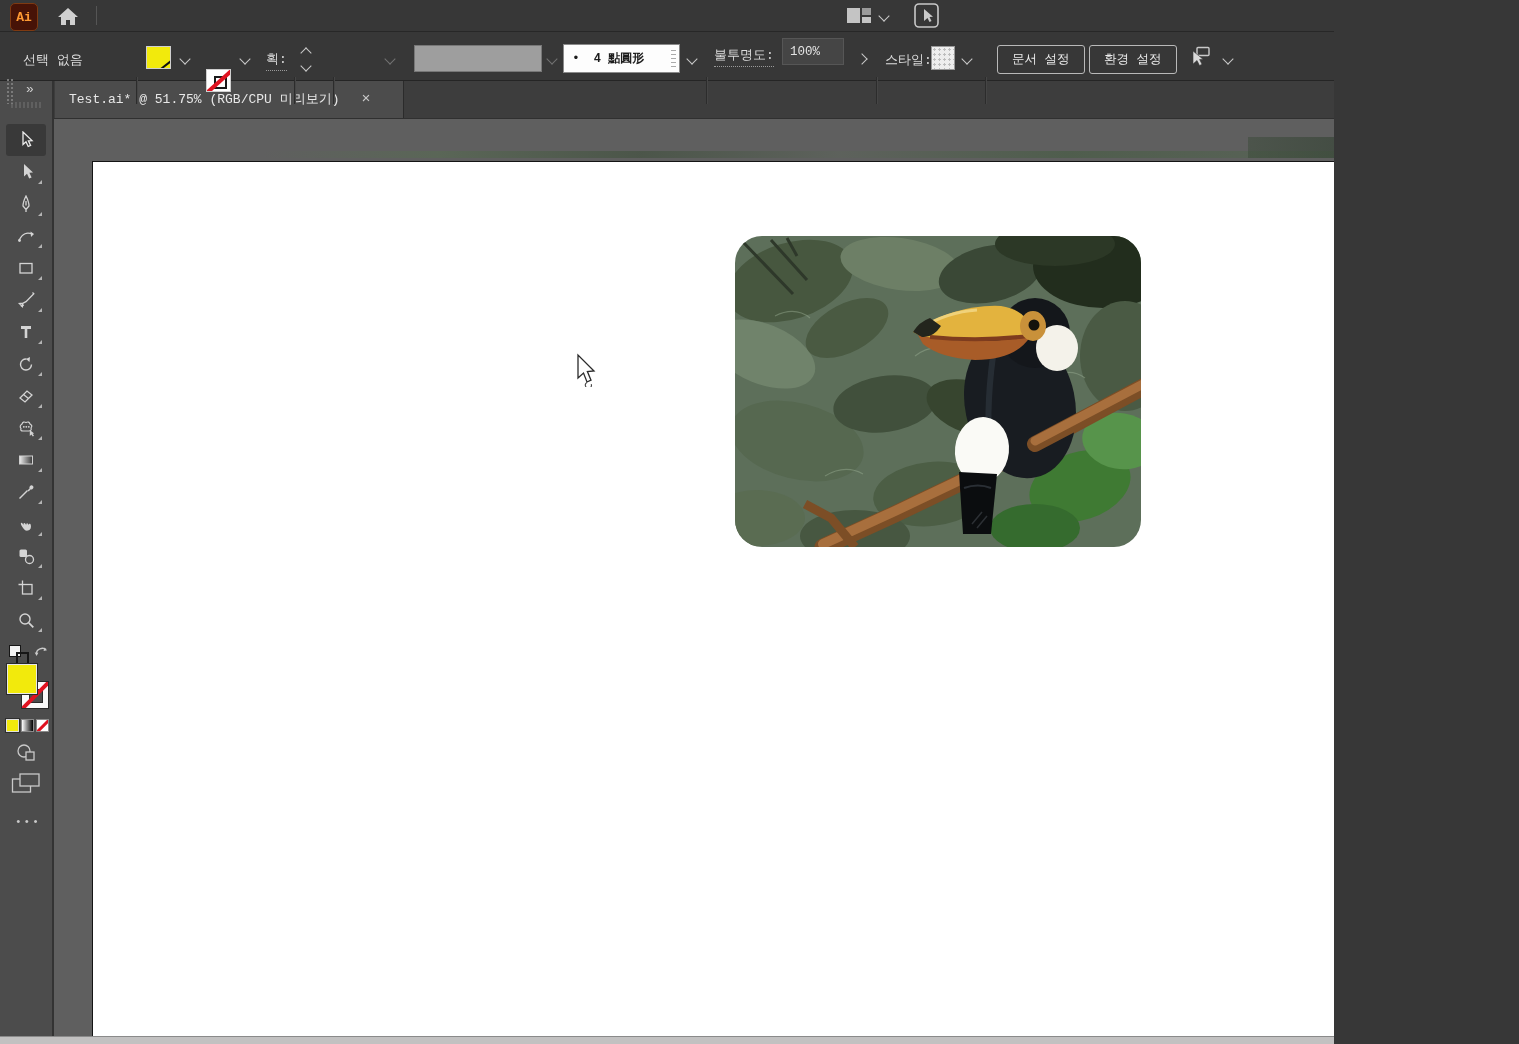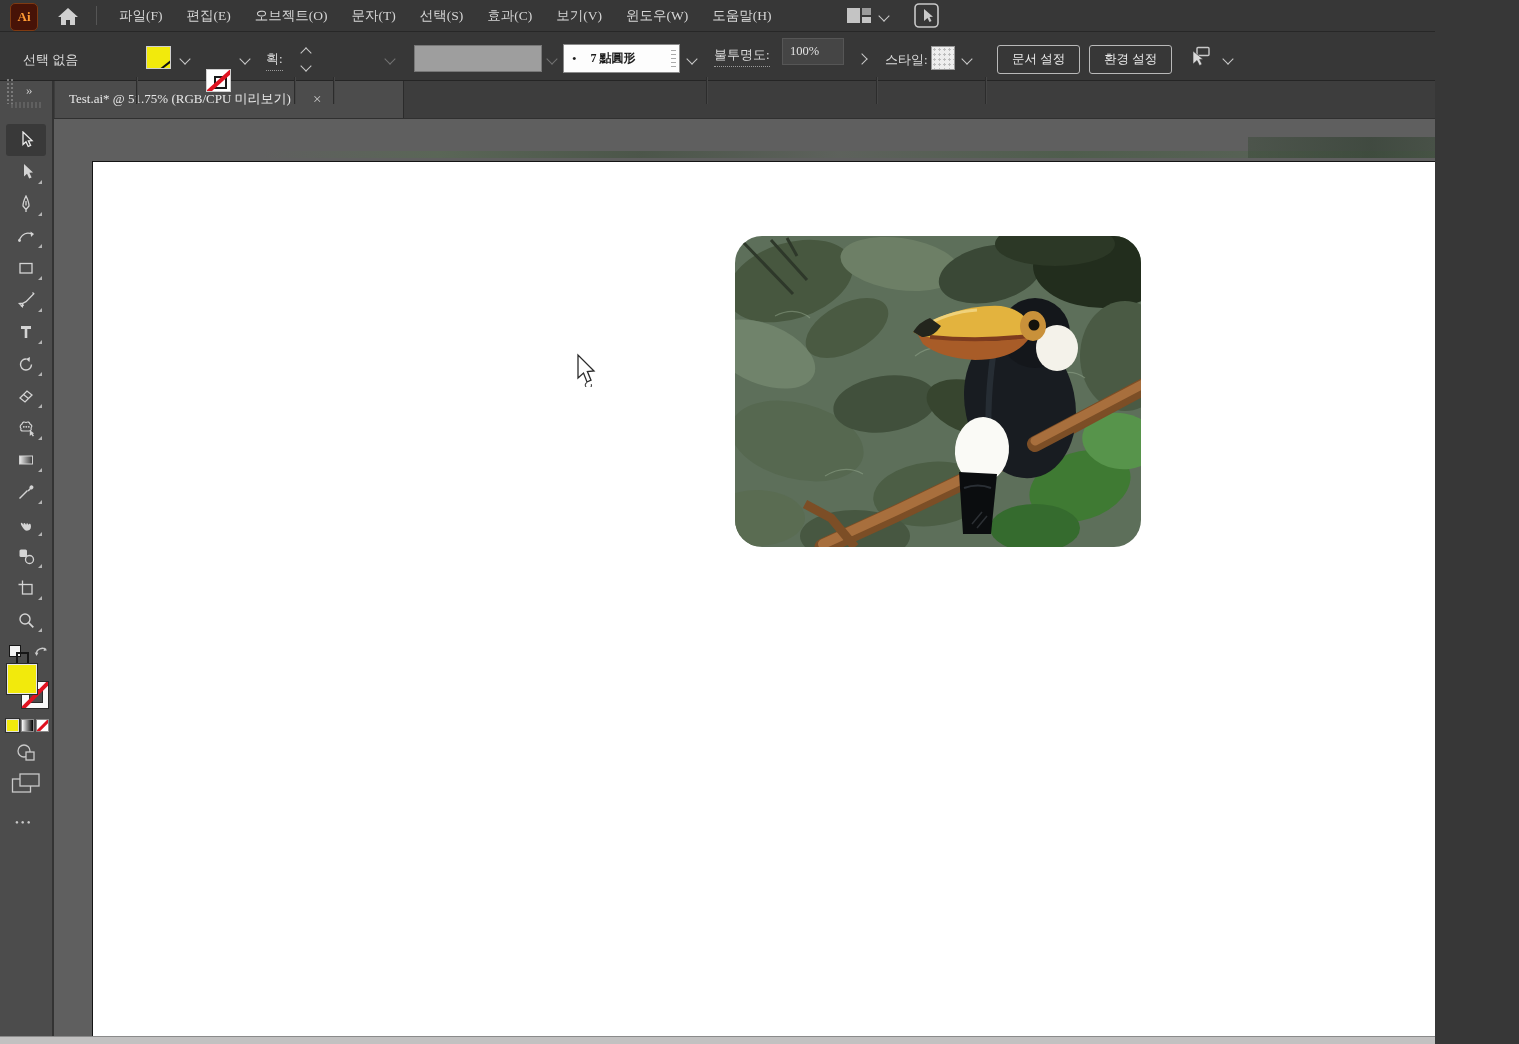--- a/index.html
+++ b/index.html
@@ -1,17 +1,17 @@
 <!DOCTYPE html>
 <html><head>
 <meta charset="utf-8">
 <style>
   html,body{margin:0;padding:0;background:#373737;}
-  .app{position:relative;width:1435px;height:1044px;overflow:hidden;
-       font-family:Liberation Serif, serif;background:#5eead4;
+  .app{position:relative;width:1334px;height:1044px;overflow:hidden;
+       font-family:Liberation Mono, monospace;background:#5eead4;
        -webkit-font-smoothing:antialiased;}
   
   .menubar{position:absolute;left:0;top:0;width:100%;height:31px;background:#373737;
            border-bottom:1px solid #272727;z-index:40;}
   .ai-logo{position:absolute;left:10px;top:3px;width:26px;height:26px;border-radius:5px;
            background:#471307;border:1px solid #7e3a12;color:#ff9a33;font-size:13px;font-weight:bold;
            display:flex;align-items:center;justify-content:center;}
   .home-btn{position:absolute;left:55px;top:4px;width:26px;height:24px;display:flex;align-items:center;justify-content:center;}
   .mb-sep{position:absolute;left:96px;top:6px;width:1px;height:19px;background:#555;}
   .menu-items{position:absolute;left:107px;top:0;height:31px;display:flex;align-items:center;}
@@ -105,31 +105,20 @@
 <div class="app">
 
   <div class="menubar">
     <div class="ai-logo">Ai</div>
     <div class="home-btn">
       <svg width="22" height="20" viewBox="0 0 22 20">
         <path d="M11 2 L21 11 H18 V19 H13 V14 H9 V19 H4 V11 H1 Z" fill="#d0d0d0"></path>
       </svg>
     </div>
     <div class="mb-sep"></div>
-    <div class="menu-items">
-      <span class="menu-item">파일(F)</span>
-      <span class="menu-item">편집(E)</span>
-      <span class="menu-item">오브젝트(O)</span>
-      <span class="menu-item">문자(T)</span>
-      <span class="menu-item">선택(S)</span>
-      <span class="menu-item">효과(C)</span>
-      <span class="menu-item">보기(V)</span>
-      <span class="menu-item">윈도우(W)</span>
-      <span class="menu-item">도움말(H)</span>
-    </div>
     <div class="ws-icon">
       <svg width="26" height="17" viewBox="0 0 26 17">
         <rect x="1" y="1" width="13" height="15" fill="#c4c4c4"></rect>
         <rect x="16" y="1" width="9" height="7" fill="#9a9a9a"></rect>
         <rect x="16" y="10" width="9" height="6" fill="#c4c4c4"></rect>
       </svg>
     </div>
     <span class="chev" style="position:absolute;left:880px;top:12px;"></span>
     <div class="share-btn">
       <svg width="27" height="27" viewBox="0 0 27 27">
@@ -162,21 +151,21 @@
       <span class="chev"></span>
     </div>
     <div class="cb cb-sep" style="left:333px;"></div>
 
     <span class="cb chev dim" style="left:386px;top:23px;"></span>
     <div class="cb box-gray" style="left:414px;top:13px;width:128px;height:27px;"></div>
     <span class="cb chev dim" style="left:548px;top:23px;"></span>
 
     <div class="cb brush-box" style="left:563px;top:12px;width:117px;height:29px;">
       <span style="margin-left:8px;font-size:13px;">•</span>
-      <span style="margin-left:14px;font-weight:bold;">7 點圓形</span>
+      <span style="margin-left:14px;font-weight:bold;">4 點圓形</span>
       <span class="brush-ticks"></span>
     </div>
     <span class="cb chev" style="left:688px;top:23px;"></span>
     <div class="cb cb-sep" style="left:706px;"></div>
 
     <span class="cb dotted-u" style="left:714px;top:14px;">불투명도:</span>
     <div class="cb field" style="left:782px;top:6px;width:62px;height:27px;">
       <span>100%</span>
     </div>
     <span class="cb chev r" style="left:858px;top:23px;"></span>

